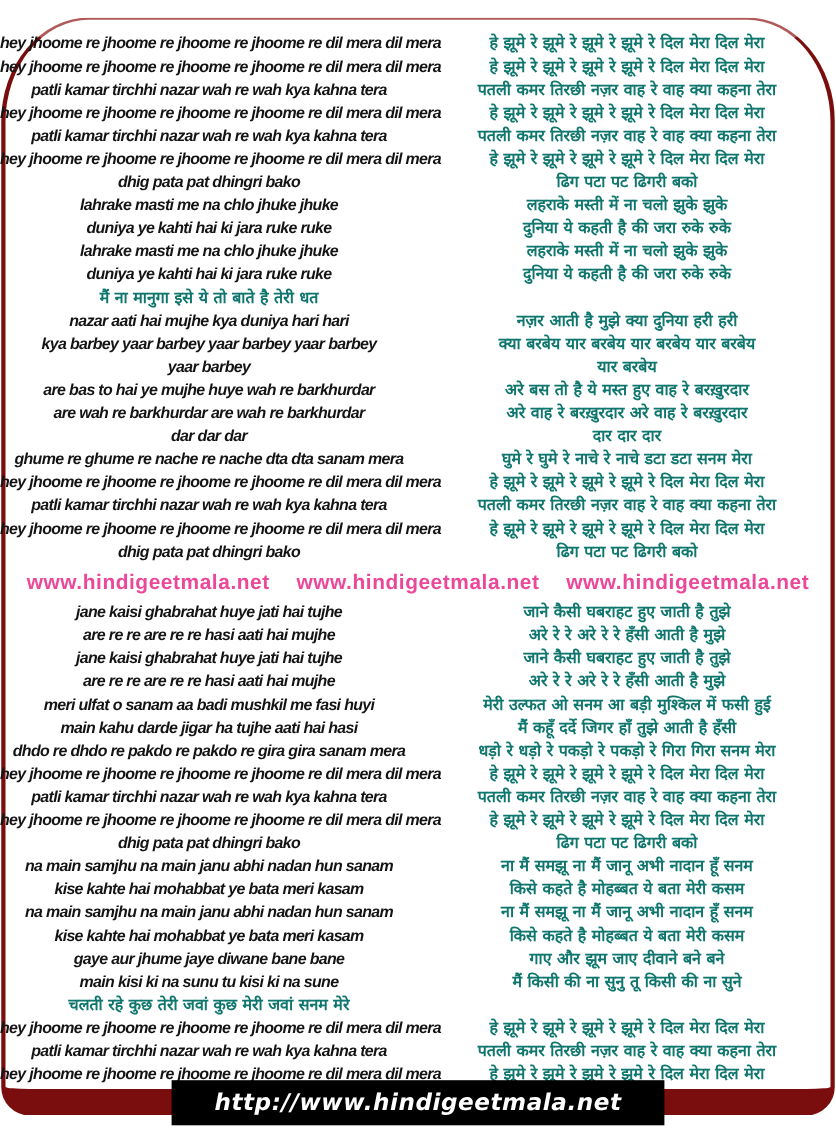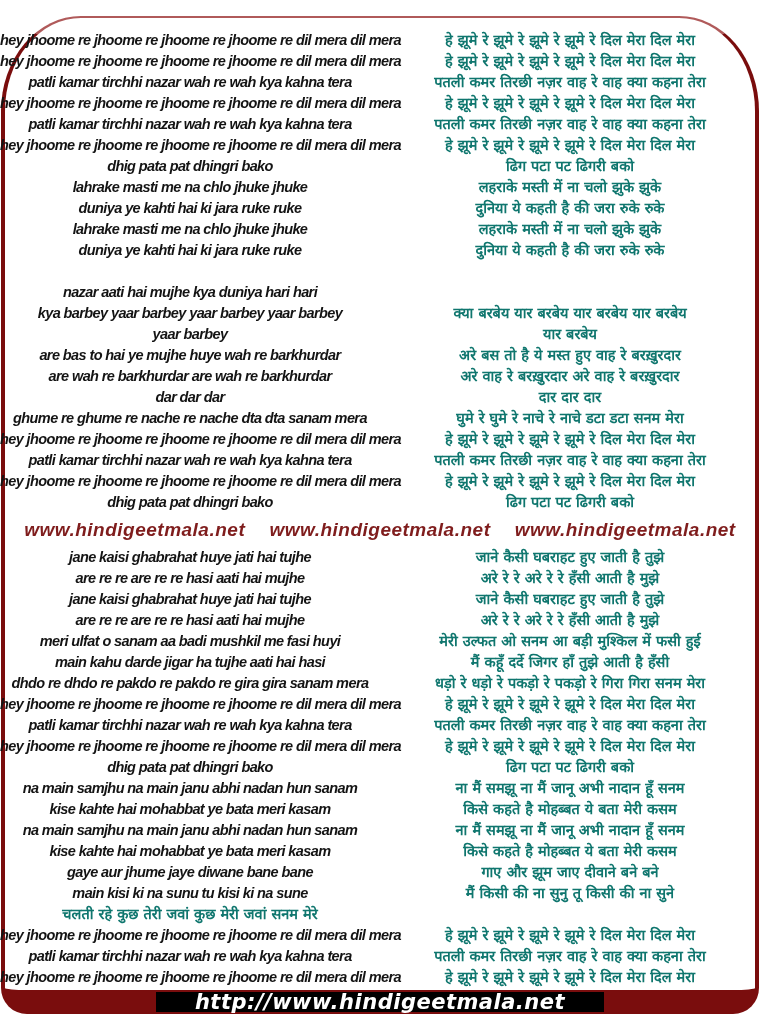--- a/index.html
+++ b/index.html
@@ -14,25 +14,25 @@
          box-sizing:border-box;background:#ffffff;}
   .content{position:absolute;left:0;right:0;top:30px;}
   .row{display:flex;height:21px;align-items:center;}
   .cell{width:50%;text-align:center;overflow:visible;}
   .en{font-style:italic;font-weight:bold;font-size:14.5px;line-height:21px;
       color:#141414;letter-spacing:-0.6px;white-space:nowrap;}
   .hi{font-size:14.5px;line-height:21px;color:#0f766e;font-weight:bold;
       white-space:nowrap;font-family:"DejaVu Sans",sans-serif;}
   .watermark-row{display:flex;justify-content:space-evenly;align-items:center;
       height:30px;margin:2px 0;}
-  .watermark{font-weight:bold;font-style:italic;font-size:19px;color:#7f1d1d;
+  .watermark{font-weight:bold;font-size:19px;color:#ec4899;
       letter-spacing:0.5px;white-space:nowrap;}
   .footer-bar{position:absolute;left:1px;right:1px;bottom:12px;height:24px;
       display:flex;justify-content:center;align-items:center;}
-  .footer-black{background:#000000;height:20px;min-width:420px;
+  .footer-black{background:#000000;height:41px;min-width:420px;
       display:flex;justify-content:center;align-items:center;padding:0 14px;}
   .footer-url{color:#ffffff;font-weight:bold;font-style:italic;font-size:21px;
       font-family:"DejaVu Sans",sans-serif;letter-spacing:0.5px;white-space:nowrap;}
 </style>
 </head>
 <body>
 
 <div class="frame"></div>
 
 <div class="content">
@@ -75,23 +75,25 @@
       </div>
       <div class="row">
         <div class="cell en">lahrake masti me na chlo jhuke jhuke</div>
         <div class="cell hi">लहराके मस्ती में ना चलो झुके झुके</div>
       </div>
       <div class="row">
         <div class="cell en">duniya ye kahti hai ki jara ruke ruke</div>
         <div class="cell hi">दुनिया ये कहती है की जरा रुके रुके</div>
       </div>
       <div class="row">
+        <div class="cell hi">मैं ना मानुगा इसे ये तो बाते है तेरी धत</div>
       </div>
       <div class="row">
         <div class="cell en">nazar aati hai mujhe kya duniya hari hari</div>
+        <div class="cell hi">नज़र आती है मुझे क्या दुनिया हरी हरी</div>
       </div>
       <div class="row">
         <div class="cell en">kya barbey yaar barbey yaar barbey yaar barbey</div>
         <div class="cell hi">क्या बरबेय यार बरबेय यार बरबेय यार बरबेय</div>
       </div>
       <div class="row">
         <div class="cell en">yaar barbey</div>
         <div class="cell hi">यार बरबेय</div>
       </div>
       <div class="row">

